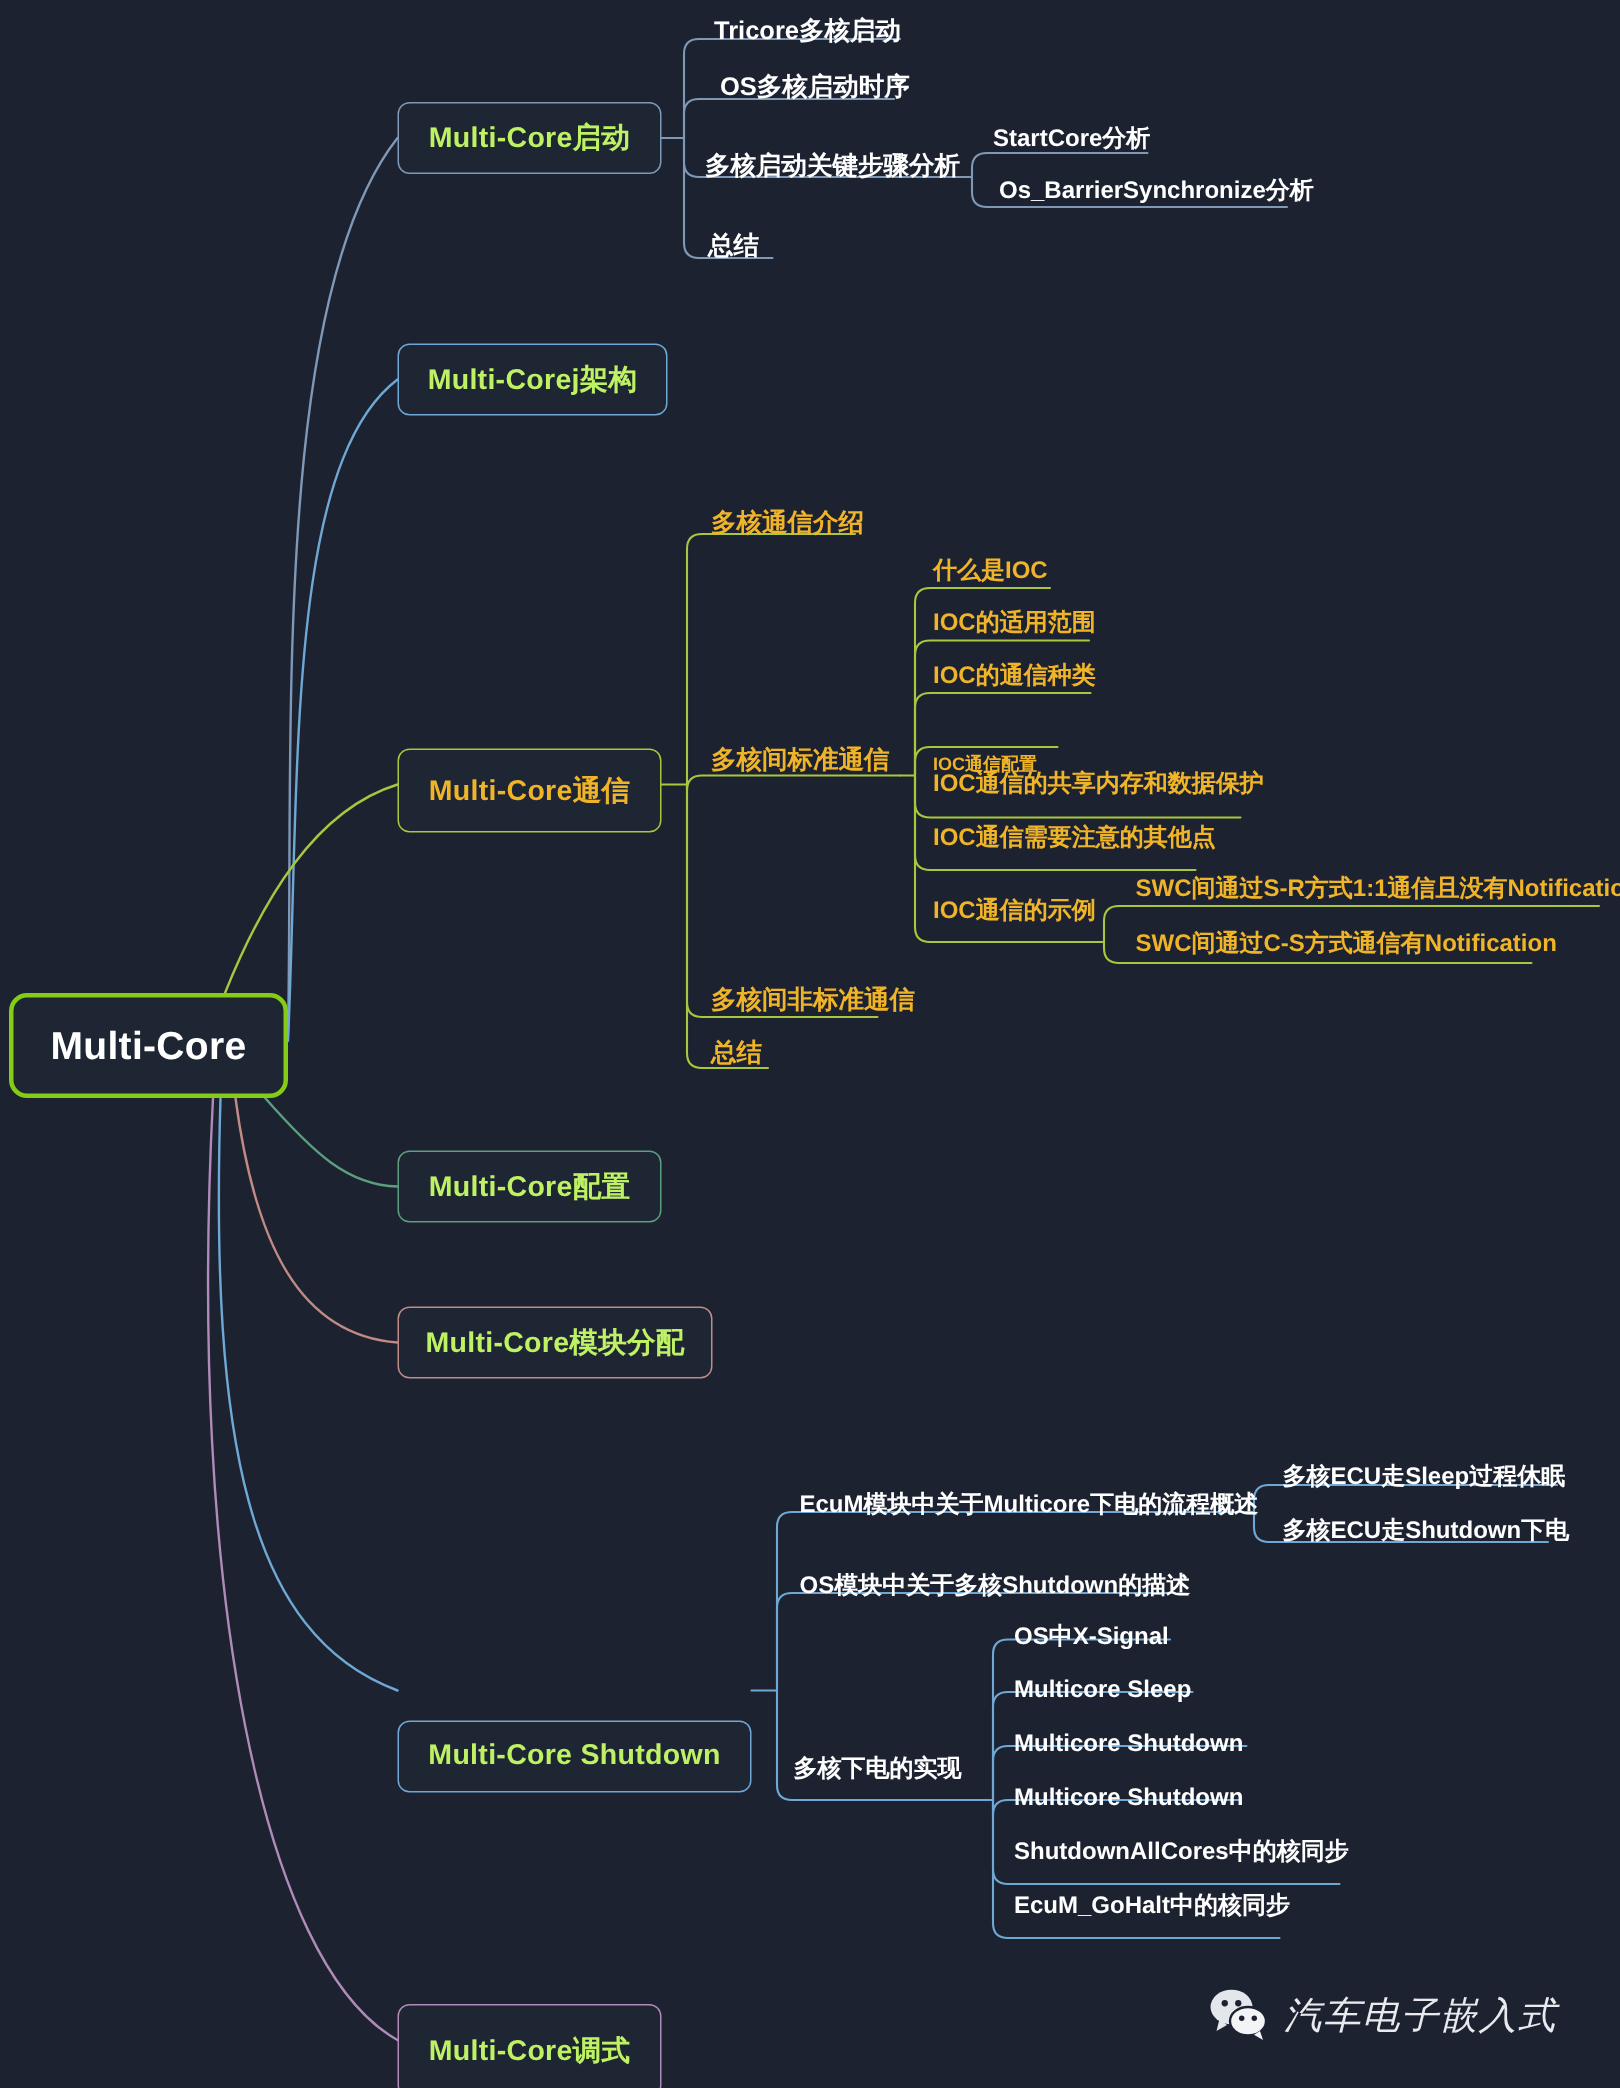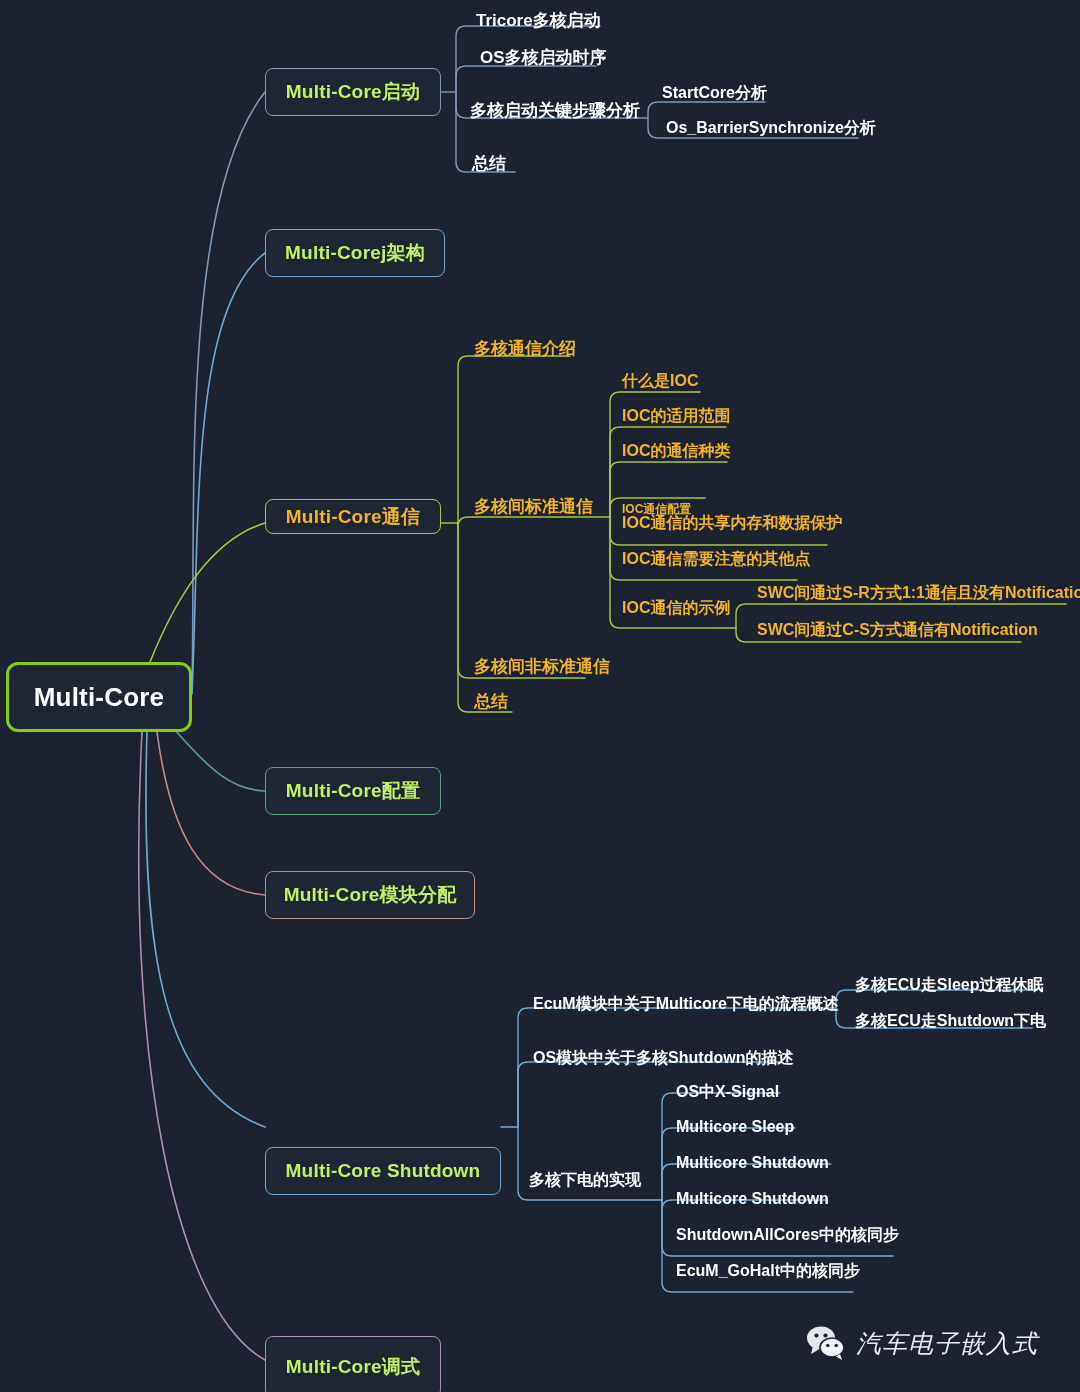--- a/index.html
+++ b/index.html
@@ -154,21 +154,21 @@
   </div>
 
   <div class="node level1 startup" style="left:265px; top:68px; width:176px; height:48px;">
     <span>Multi-Core启动</span>
   </div>
 
   <div class="node level1 arch" style="left:265px; top:229px; width:180px; height:48px;">
     <span>Multi-Corej架构</span>
   </div>
 
-  <div class="node level1 comm" style="left:265px; top:499px; width:176px; height:35px;">
+  <div class="node level1 comm" style="left:265px; top:499px; width:176px; height:56px;">
     <span>Multi-Core通信</span>
   </div>
 
   <div class="node level1 config" style="left:265px; top:767px; width:176px; height:48px;">
     <span>Multi-Core配置</span>
   </div>
 
   <div class="node level1 module" style="left:265px; top:871px; width:210px; height:48px;">
     <span>Multi-Core模块分配</span>
   </div>

